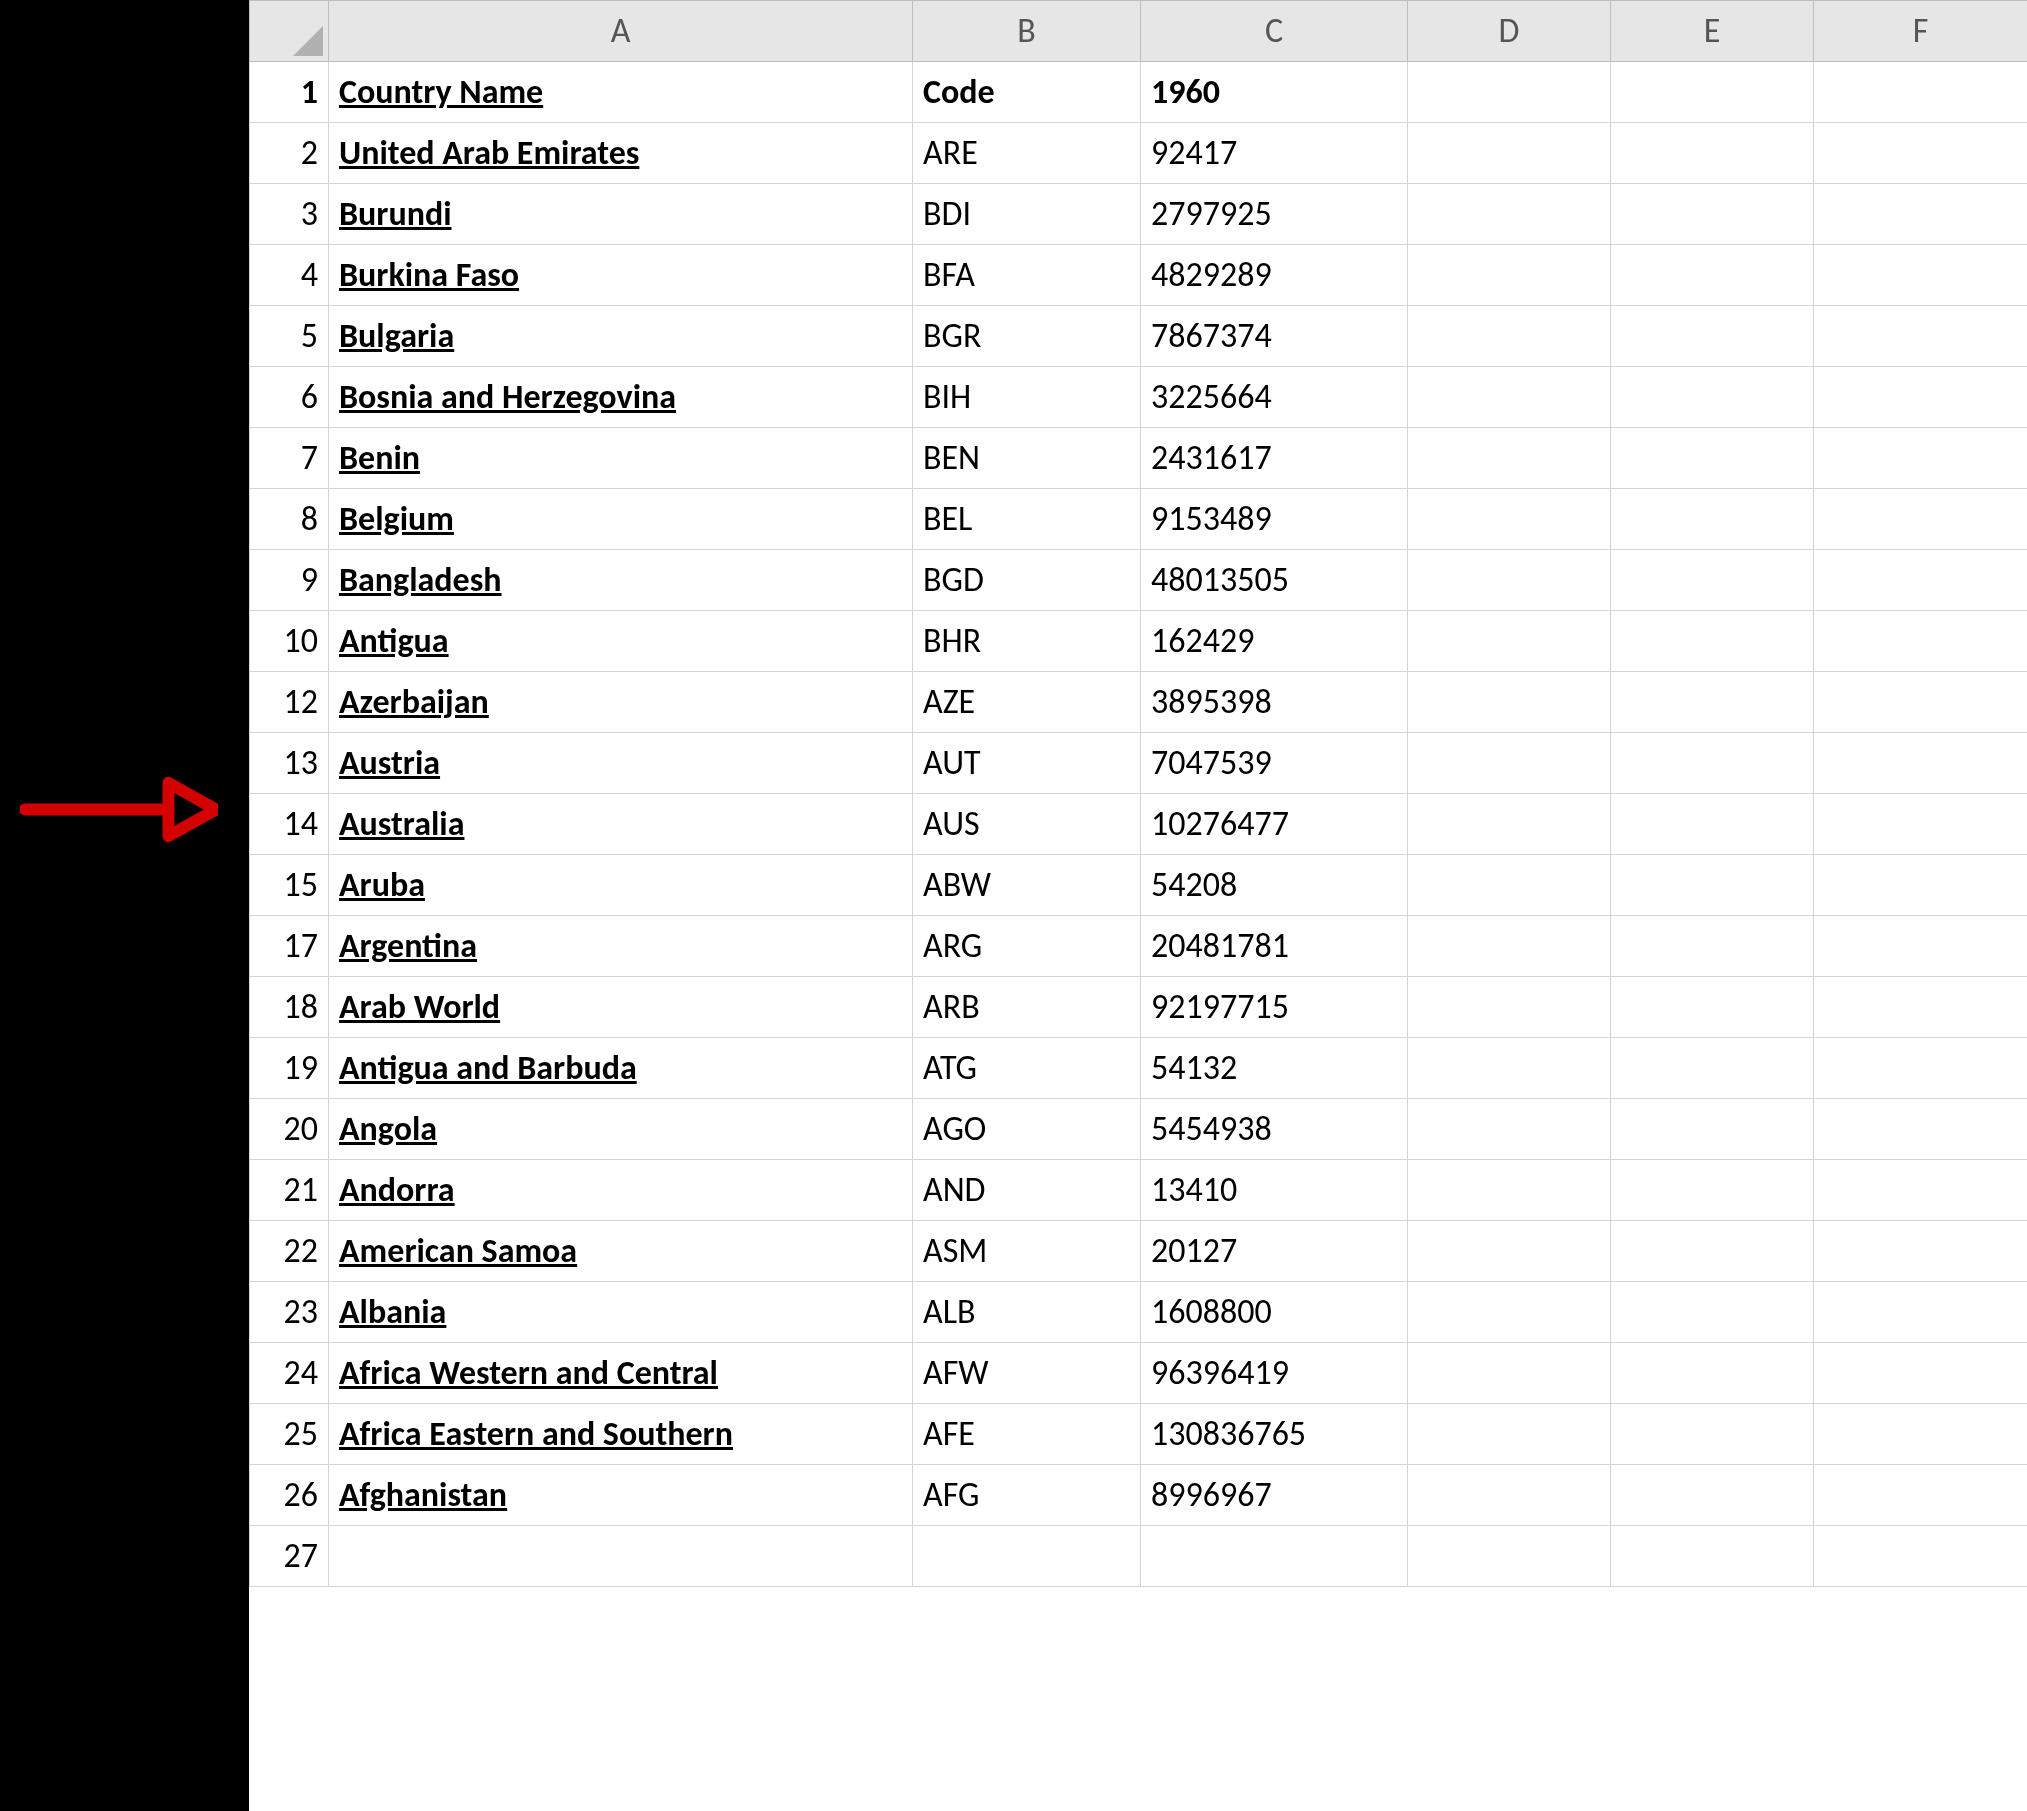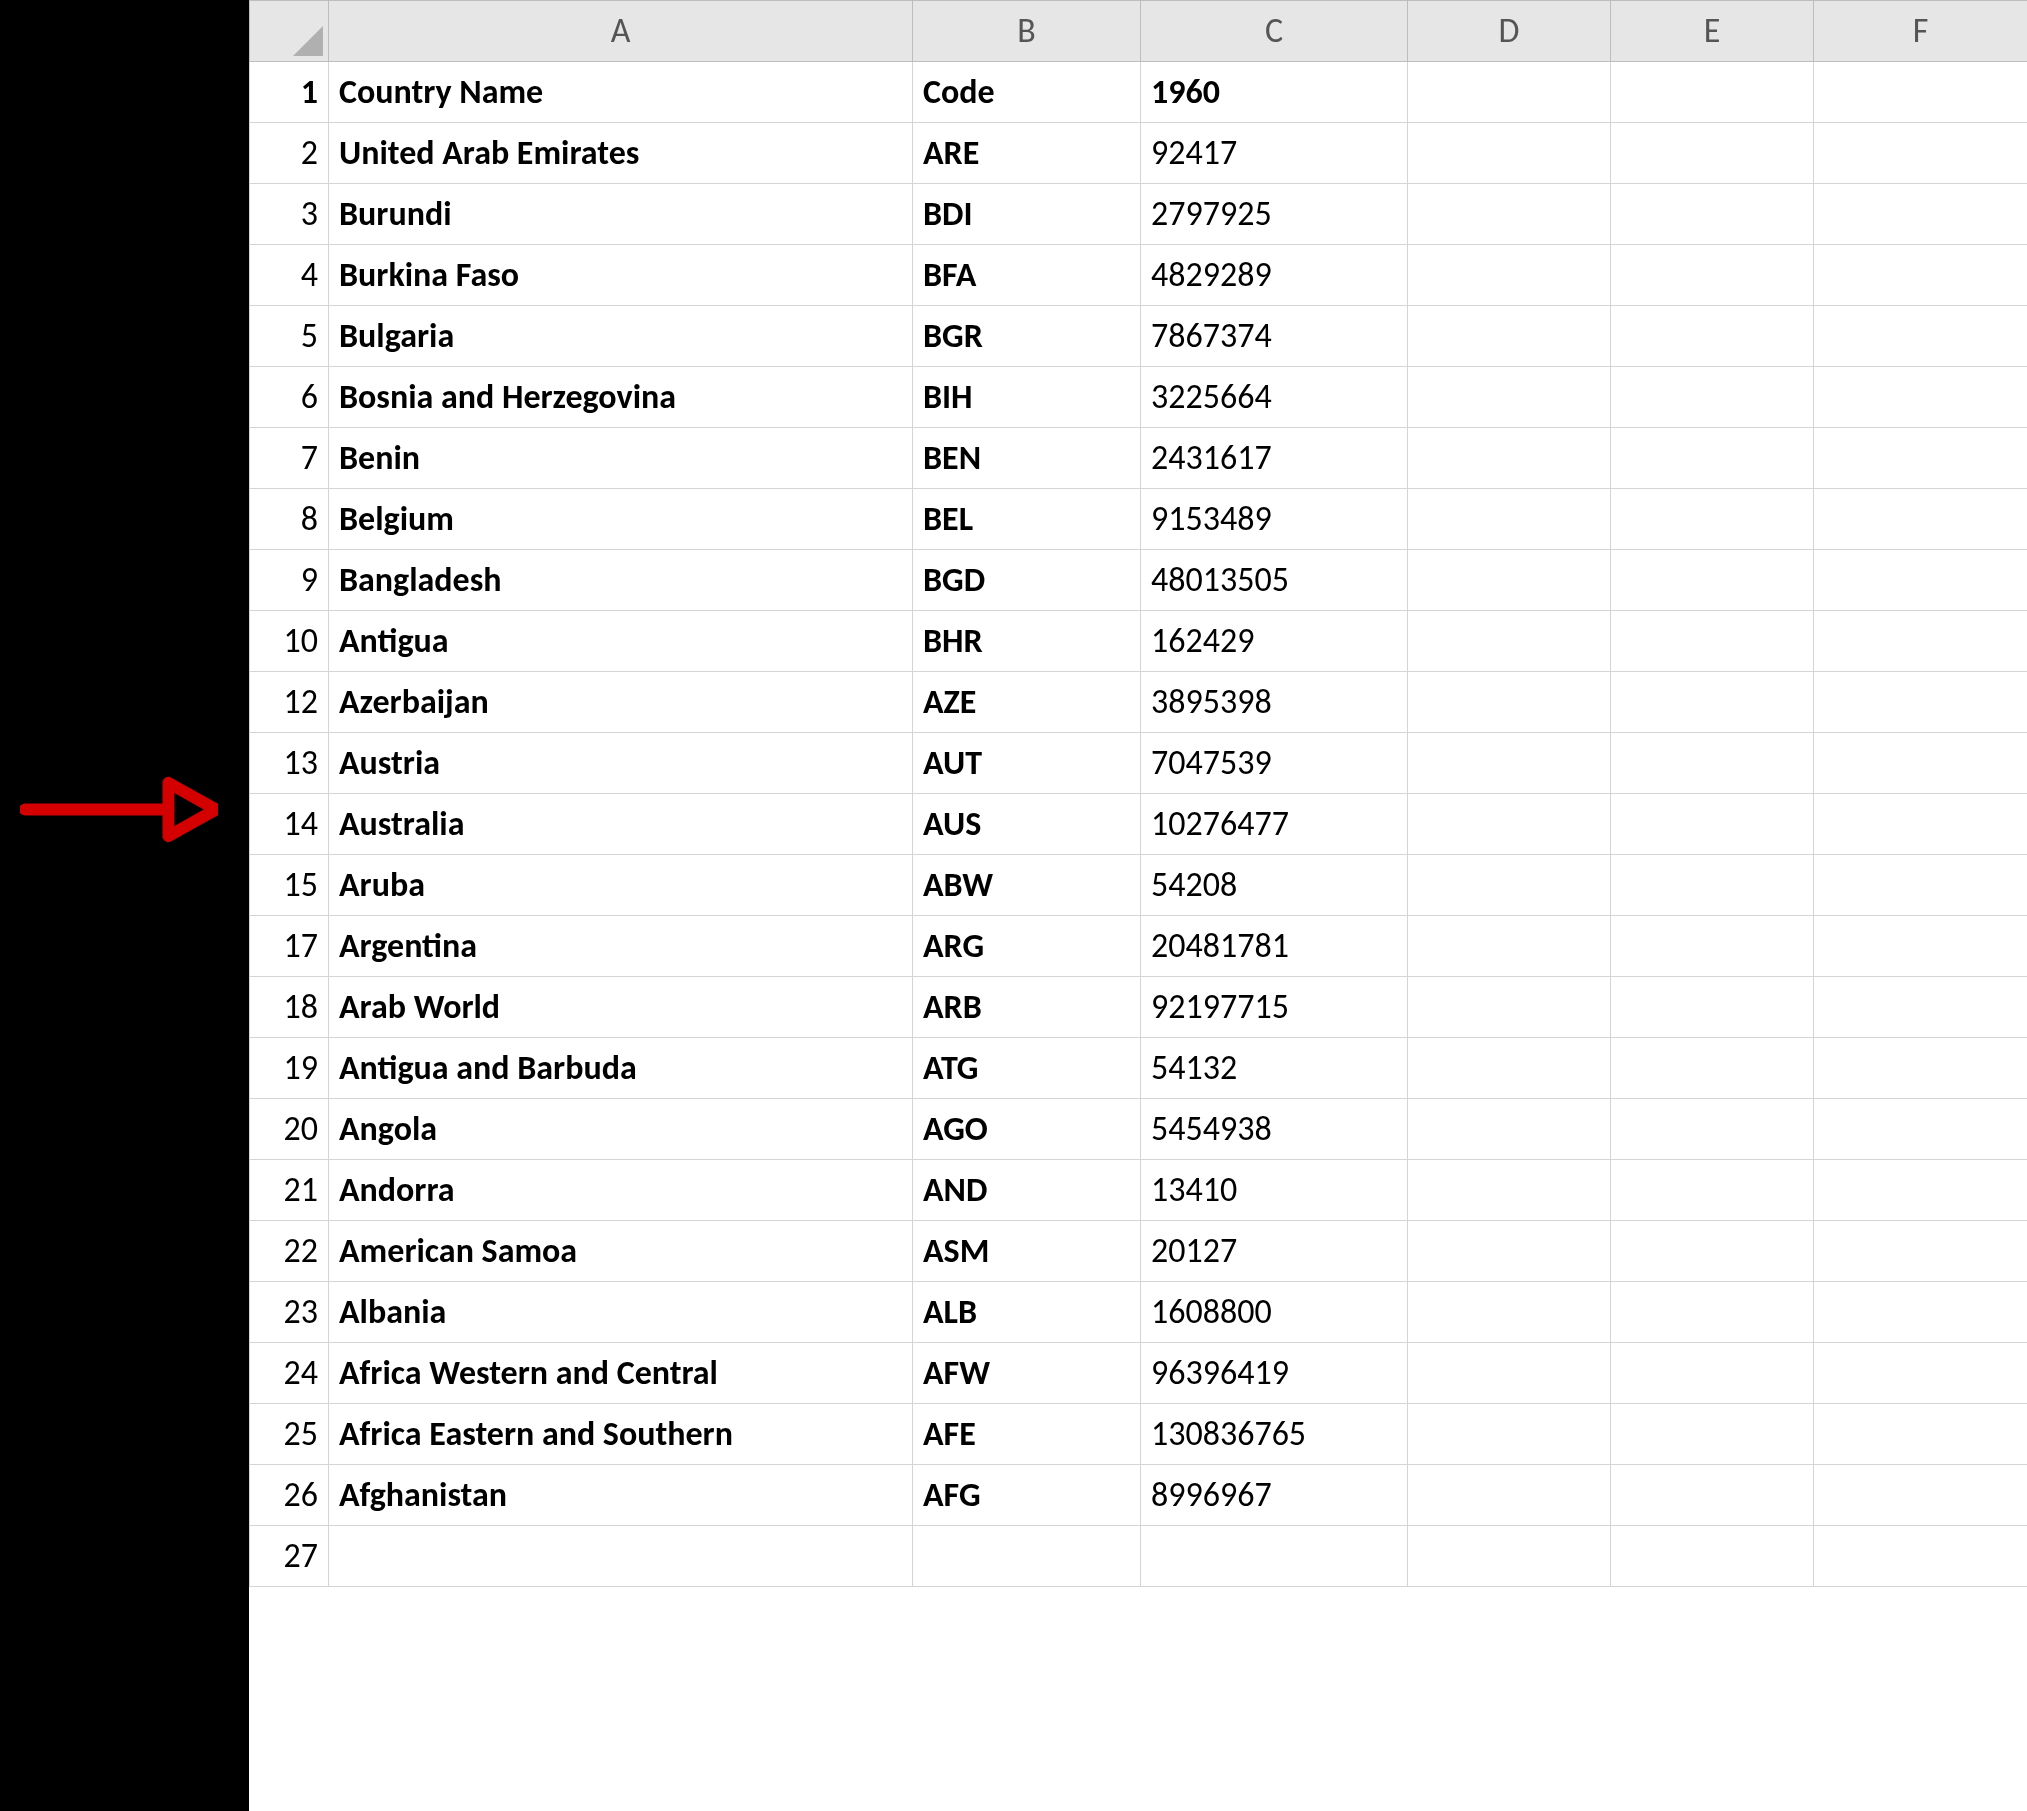--- a/index.html
+++ b/index.html
@@ -69,22 +69,22 @@
   td.rowhdr {
     background: #e6e6e6;
     color: #555;
     text-align: right;
     font-weight: 400;
     border-color: #bdbdbd;
     padding-right: 12px;
     font-size: 34px;
   }
   
-  td.colA { font-weight: 700; text-align: left; }
-  td.colB { font-weight: 700; text-align: left; }
+  td.colA { font-weight: 700; text-align: left; text-decoration: underline; }
+  td.colB { font-weight: 400; text-align: left; }
   td.colC { font-weight: 400; text-align: left; }
   td.colC.hdr { font-weight: 700; }
   
   tr.headerData td { font-weight: 700; }
   tr.headerData td.colB { font-weight: 700; }
   
   tr.hl td.rowhdr {
     box-shadow: inset 3px 0 0 #107c41;
   }
   

